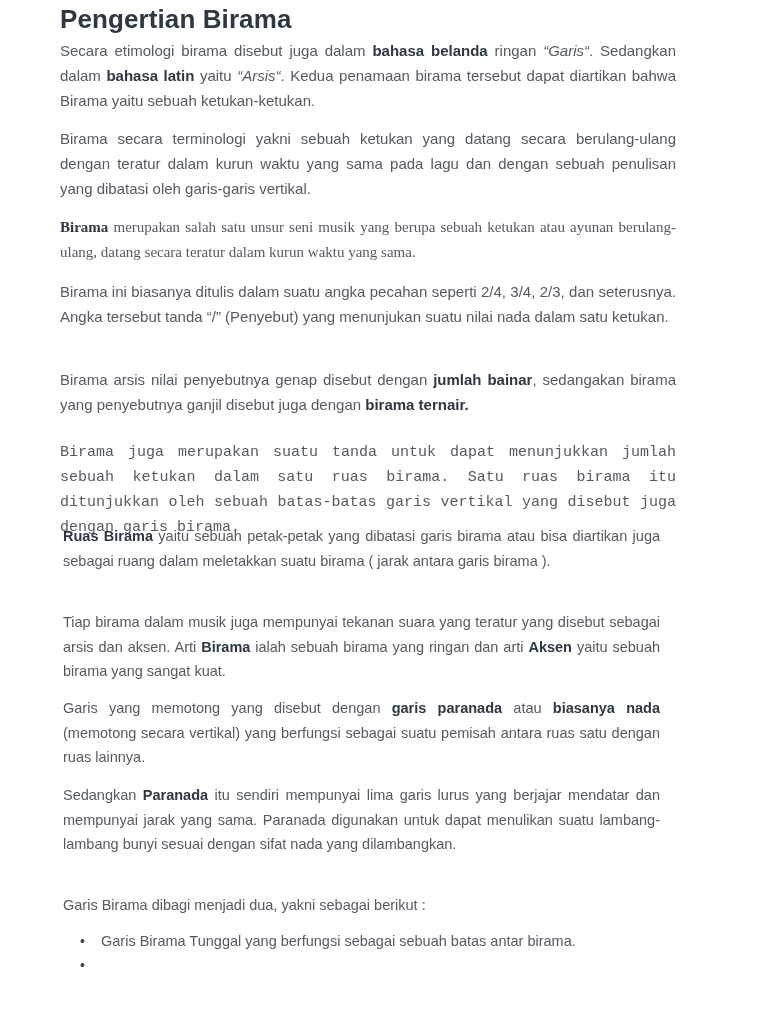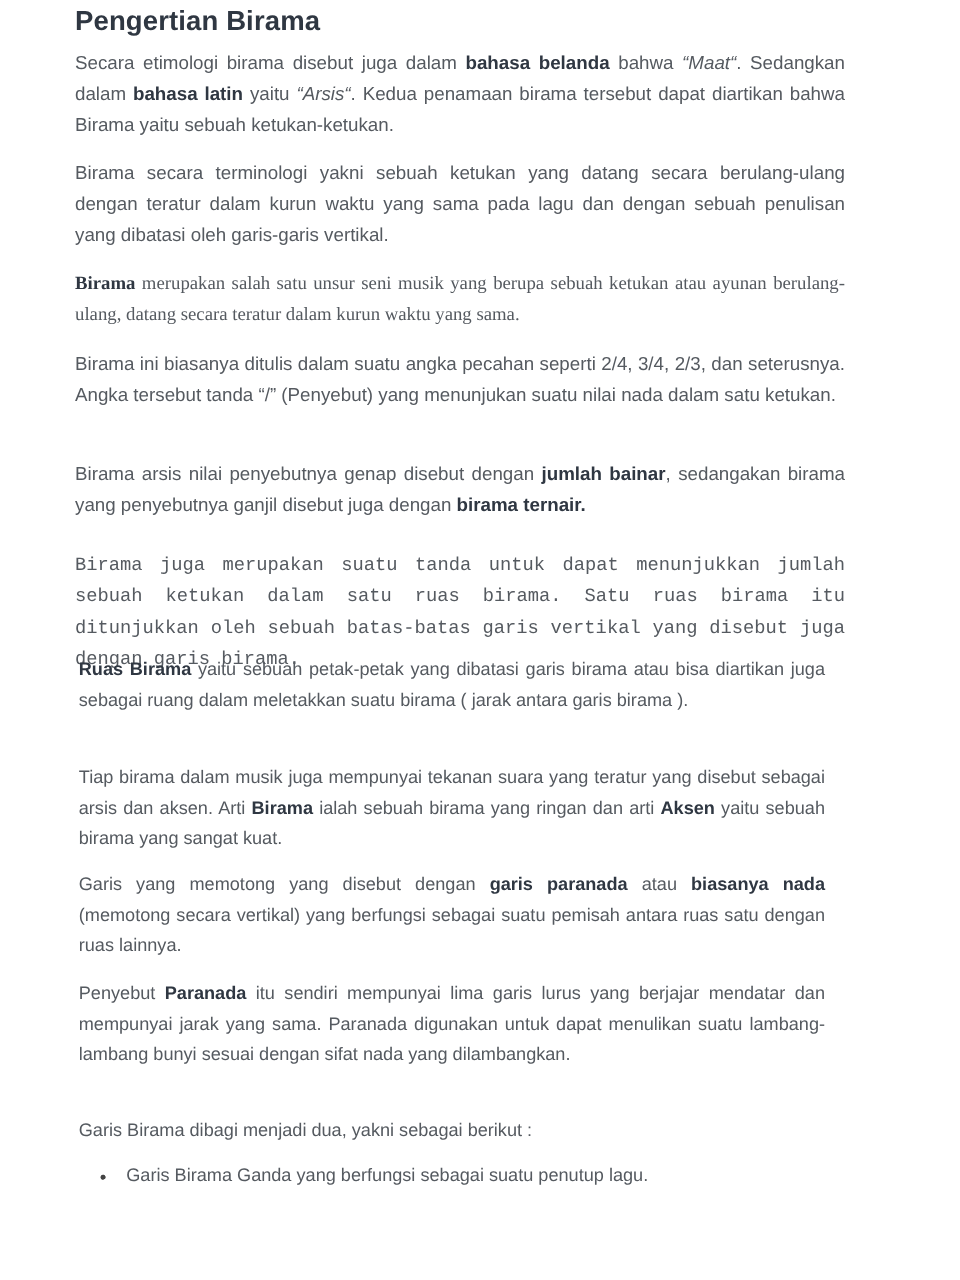--- a/index.html
+++ b/index.html
@@ -19,21 +19,21 @@
       position: absolute;
       left: 0;
       top: 0;
       width: 768px;
     }
     h2.title {
       position: absolute;
       left: 60px;
       top: 4px;
       margin: 0;
-      font-size: 22px;
+      font-size: 26px;
       font-weight: bold;
       color: #2f3742;
       letter-spacing: 0.1px;
     }
     .p {
       position: absolute;
       margin: 0;
       font-size: 15px;
       line-height: 25px;
       text-align: justify;
@@ -66,21 +66,21 @@
     }
   </style>
 </head>
 <body>
 
 <div class="article">
 
   <h2 class="title">Pengertian Birama</h2>
 
   <p class="p blockA" style="top:38px;">
-    <span>Secara etimologi birama disebut juga dalam </span><b>bahasa belanda</b><span> bahwa </span><i>“Maat“</i><span>. Sedangkan dalam </span><b>bahasa latin</b><span> yaitu </span><i>“Arsis“</i><span>. Kedua penamaan birama tersebut dapat diartikan bahwa Birama yaitu sebuah ketukan-ketukan.</span>
+    <span>Secara etimologi birama disebut juga dalam </span><b>bahasa belanda</b><span> ringan </span><i>“Garis“</i><span>. Sedangkan dalam </span><b>bahasa latin</b><span> yaitu </span><i>“Arsis“</i><span>. Kedua penamaan birama tersebut dapat diartikan bahwa Birama yaitu sebuah ketukan-ketukan.</span>
   </p>
 
   <p class="p blockA" style="top:126px;">
     <span>Birama secara terminologi yakni sebuah ketukan yang datang secara berulang-ulang dengan teratur dalam kurun waktu yang sama pada lagu dan dengan sebuah penulisan yang dibatasi oleh garis-garis vertikal.</span>
   </p>
 
   <p class="p blockA" style="top:215px;font-family:Liberation Serif, serif;">
     <b>Birama</b><span> merupakan salah satu unsur seni musik yang berupa sebuah ketukan atau ayunan berulang-ulang, datang secara teratur dalam kurun waktu yang sama.</span>
   </p>
 
@@ -102,30 +102,30 @@
 
   <p class="p blockB" style="top:610px;">
     <span>Tiap birama dalam musik juga mempunyai tekanan suara yang teratur yang disebut sebagai arsis dan aksen. Arti </span><b>Birama</b><span> ialah sebuah birama yang ringan dan arti </span><b>Aksen</b><span> yaitu sebuah birama yang sangat kuat.</span>
   </p>
 
   <p class="p blockB" style="top:696px;">
     <span>Garis yang memotong yang disebut dengan </span><b>garis paranada</b><span> atau </span><b>biasanya nada</b><span> (memotong secara vertikal) yang berfungsi sebagai suatu pemisah antara ruas satu dengan ruas lainnya.</span>
   </p>
 
   <p class="p blockB" style="top:783px;">
-    <span>Penyebut </span><b>Paranada</b><span> itu sendiri mempunyai lima garis lurus yang berjajar mendatar dan mempunyai jarak yang sama. Paranada digunakan untuk dapat menulikan suatu lambang-lambang bunyi sesuai dengan sifat nada yang dilambangkan.</span>
+    <span>Sedangkan </span><b>Paranada</b><span> itu sendiri mempunyai lima garis lurus yang berjajar mendatar dan mempunyai jarak yang sama. Paranada digunakan untuk dapat menulikan suatu lambang-lambang bunyi sesuai dengan sifat nada yang dilambangkan.</span>
   </p>
 
   <p class="p blockB" style="top:893px;">
     <span>Garis Birama dibagi menjadi dua, yakni sebagai berikut :</span>
   </p>
 
   <ul class="list">
     <li>
       <span class="bullet">•</span>
+      <span>Garis Birama Tunggal yang berfungsi sebagai sebuah batas antar birama.</span>
     </li>
     <li>
       <span class="bullet">•</span>
-      <span>Garis Birama Ganda yang berfungsi sebagai suatu penutup lagu.</span>
     </li>
   </ul>
 
 </div>
 
 </body></html>

